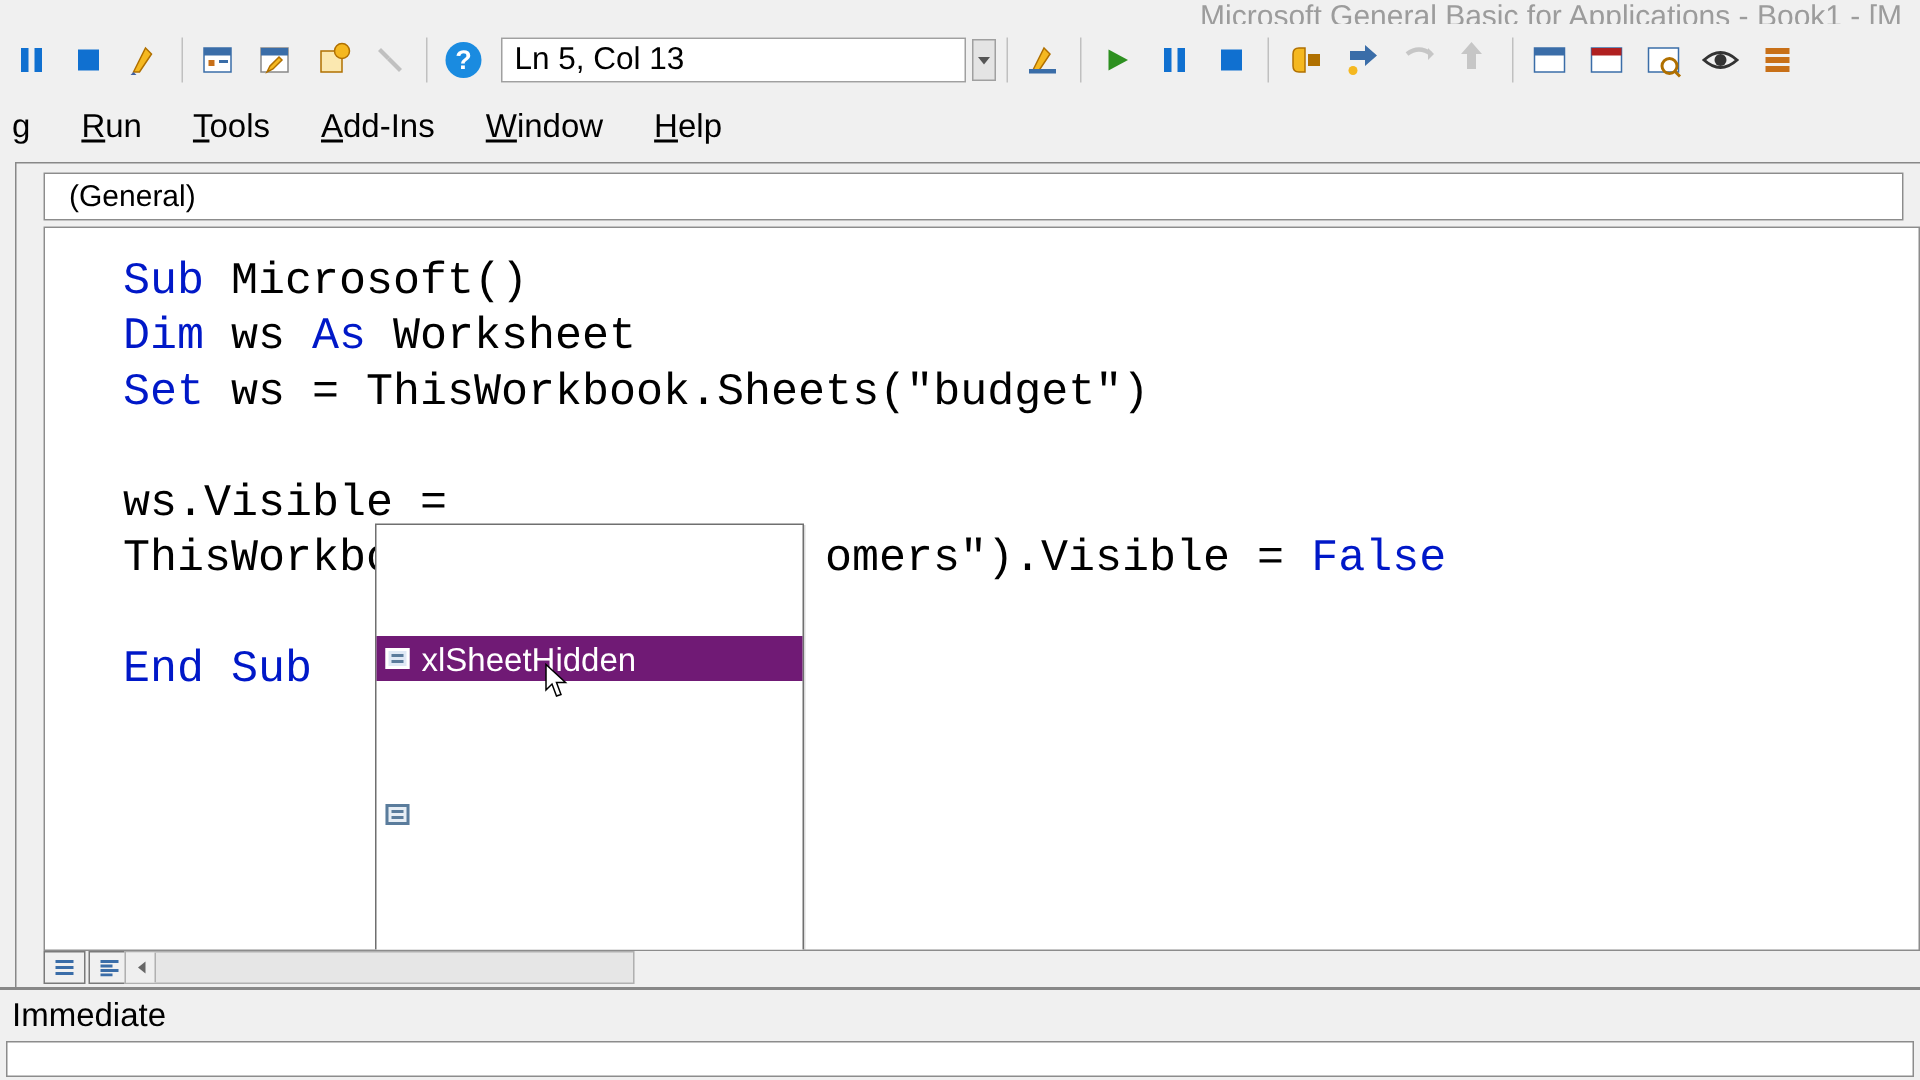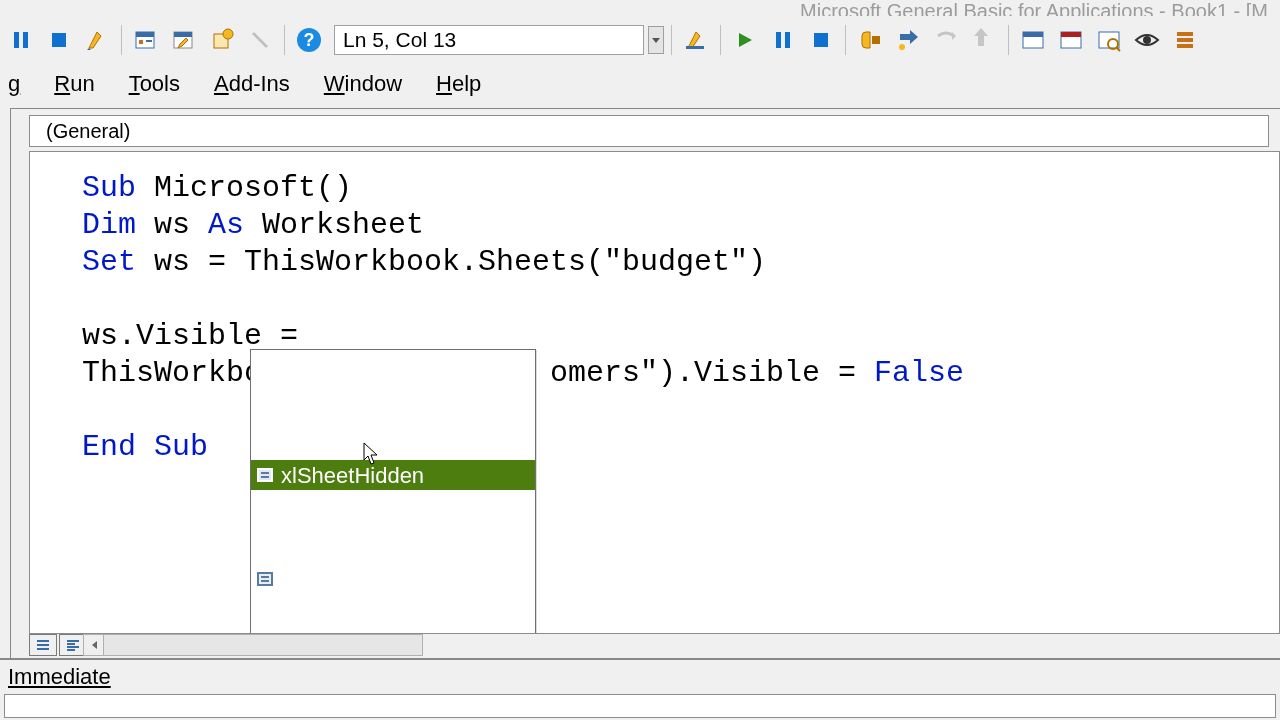--- a/index.html
+++ b/index.html
@@ -126,21 +126,21 @@
     z-index: 10;
     box-shadow: 1px 1px 0 rgba(0,0,0,0.15);
   }
   .isi {
     display: flex;
     align-items: center;
     gap: 8px;
     padding: 2px 6px;
     height: 30px;
   }
-  .isi.selected { background: #4d7c0f; color: #fff; margin-top: 36px; }
+  .isi.selected { background: #701a75; color: #fff; }
   .isi.selected .const-icon { background:#dfe9f5; border-color:#fff; }
   .const-icon {
     width: 16px; height: 14px;
     border: 2px solid #5a7c9c;
     background: #e7eef5;
     position: relative;
     flex: 0 0 auto;
   }
   .const-icon::before, .const-icon::after {
     content:"";
@@ -185,21 +185,20 @@
     border-right: 1px solid #b0b0b0;
     display:flex; align-items:center; justify-content:center;
   }
   .immediate-panel {
     position: absolute;
     left: 0; right: 0;
     bottom: 0;
     height: 62px;
     background: #f0f0f0;
     border-top: 2px solid #888;
-    text-decoration: underline;
   }
   .immediate-title {
     padding: 4px 8px;
     font-size: 22px;
     background: #f0f0f0;
   }
   .immediate-body {
     margin: 0 4px 0 4px;
     height: 24px;
     background: #fff;

